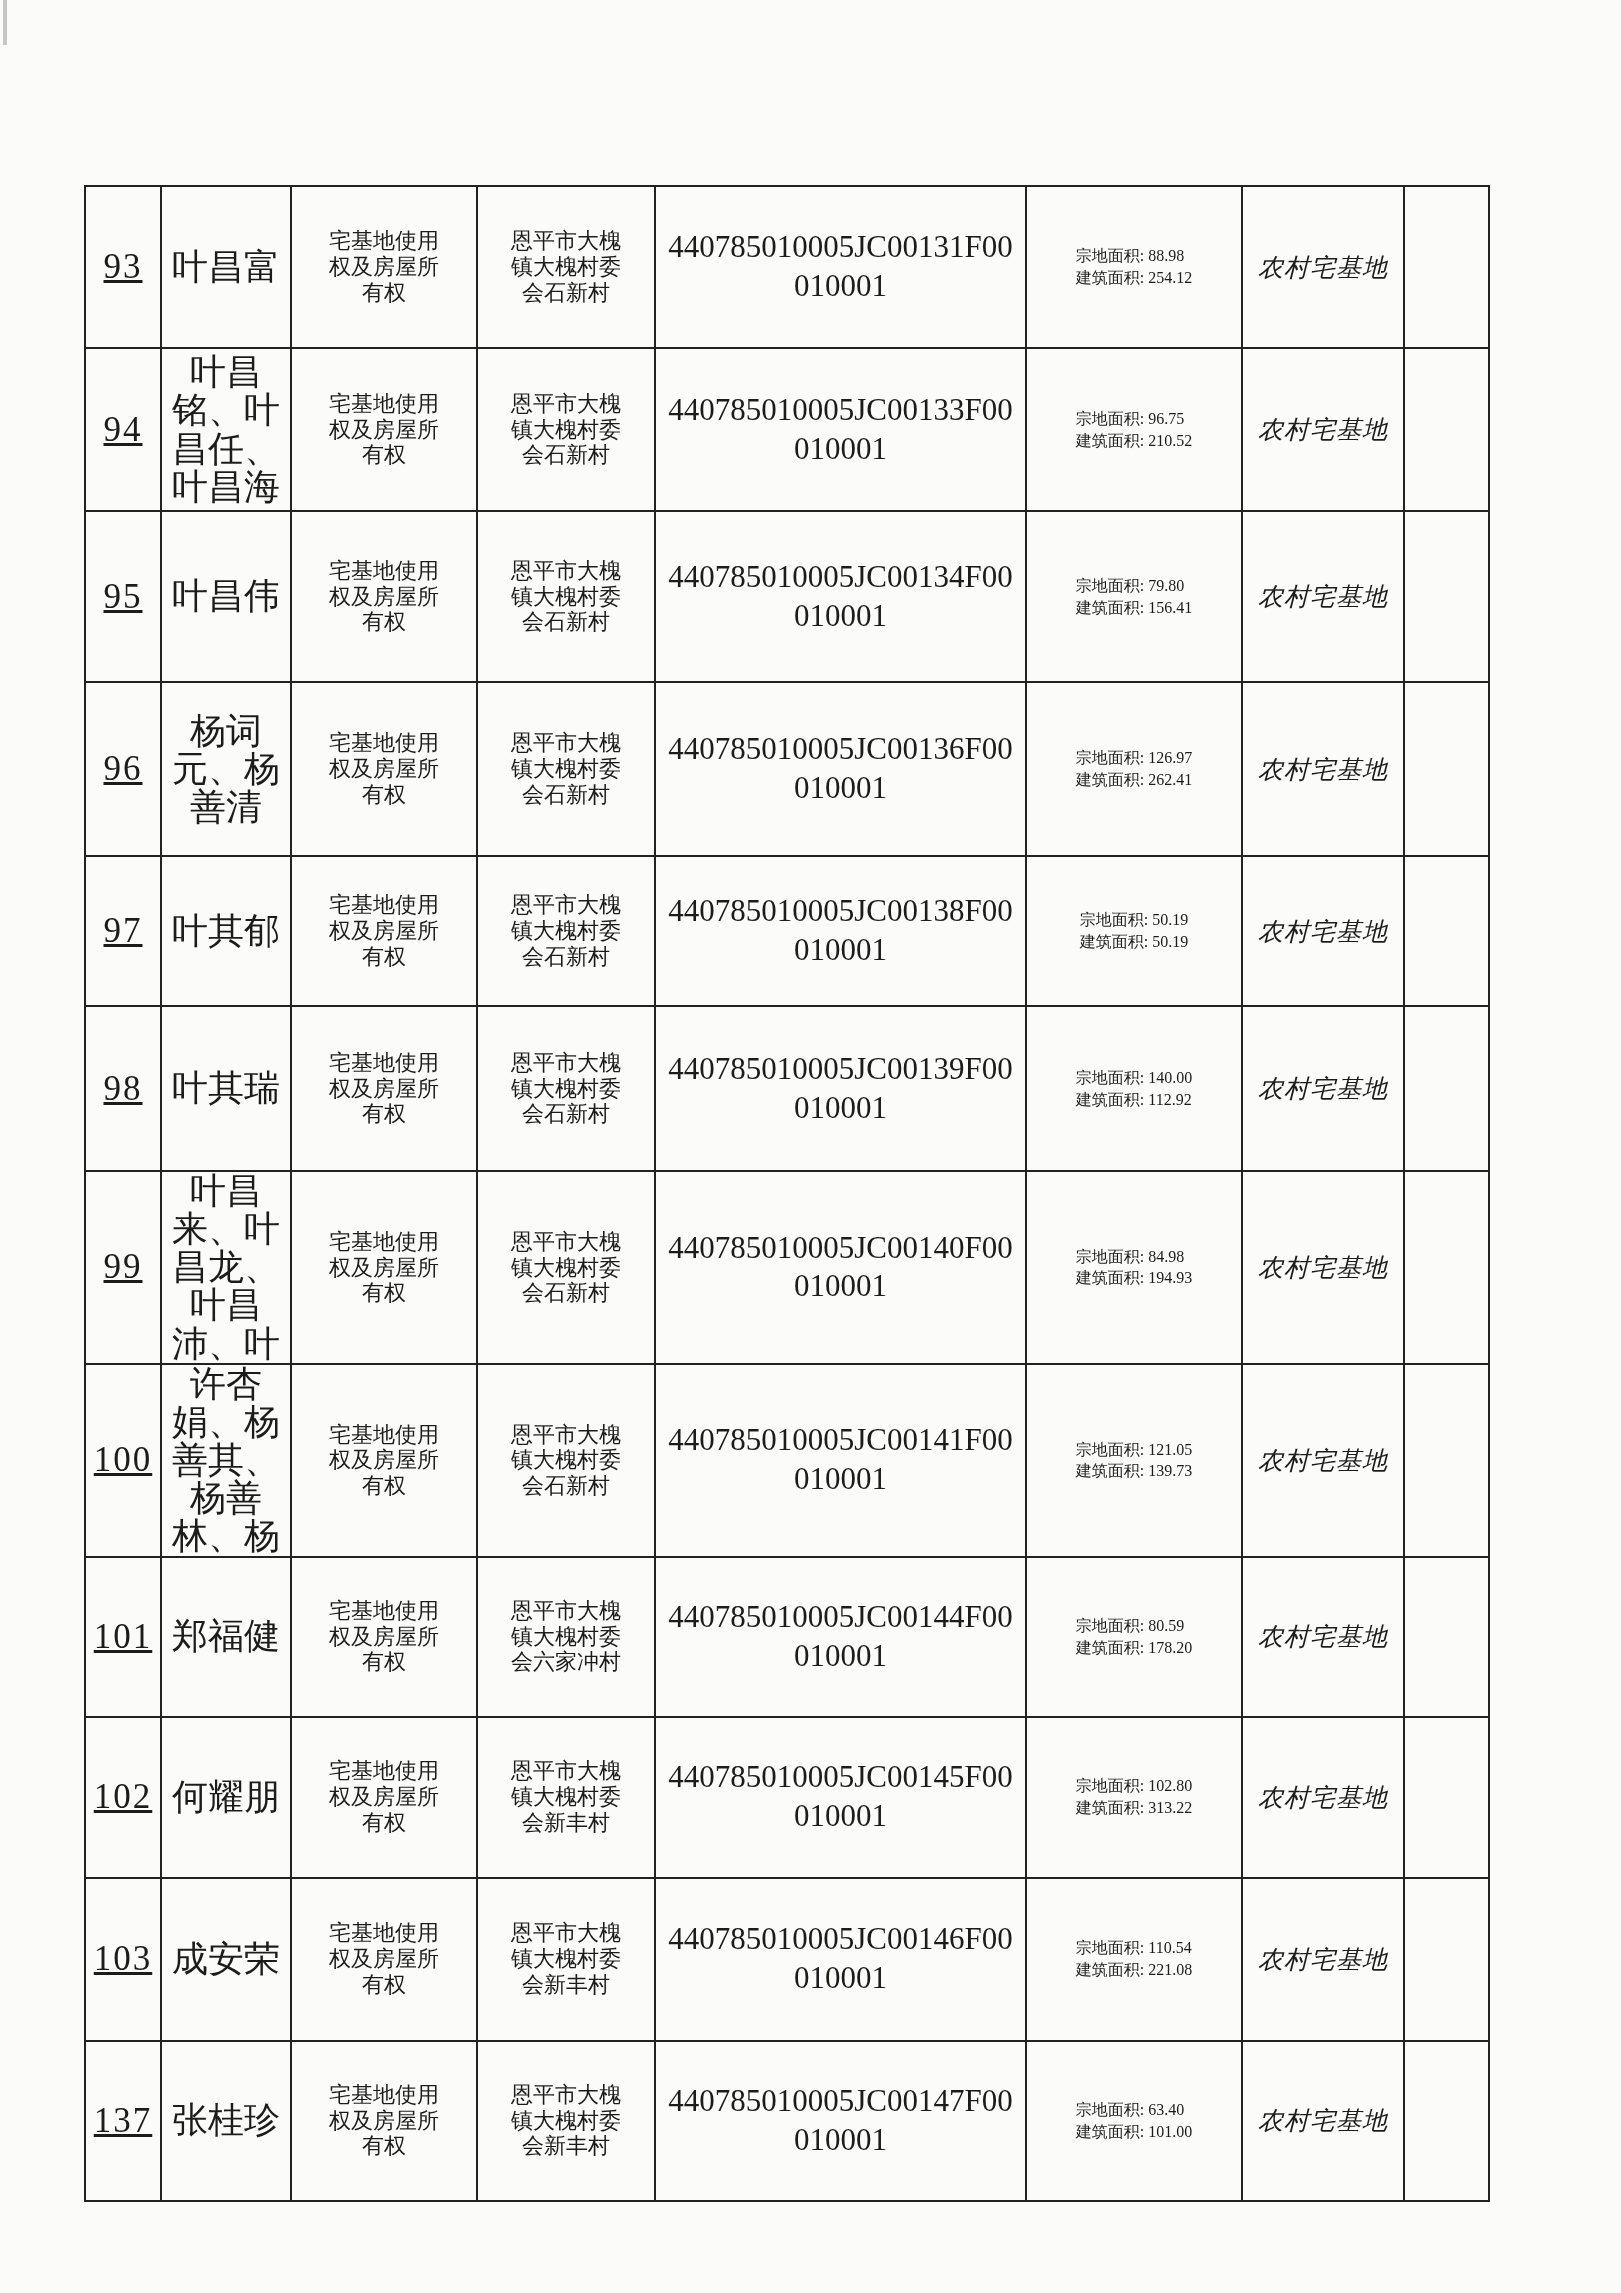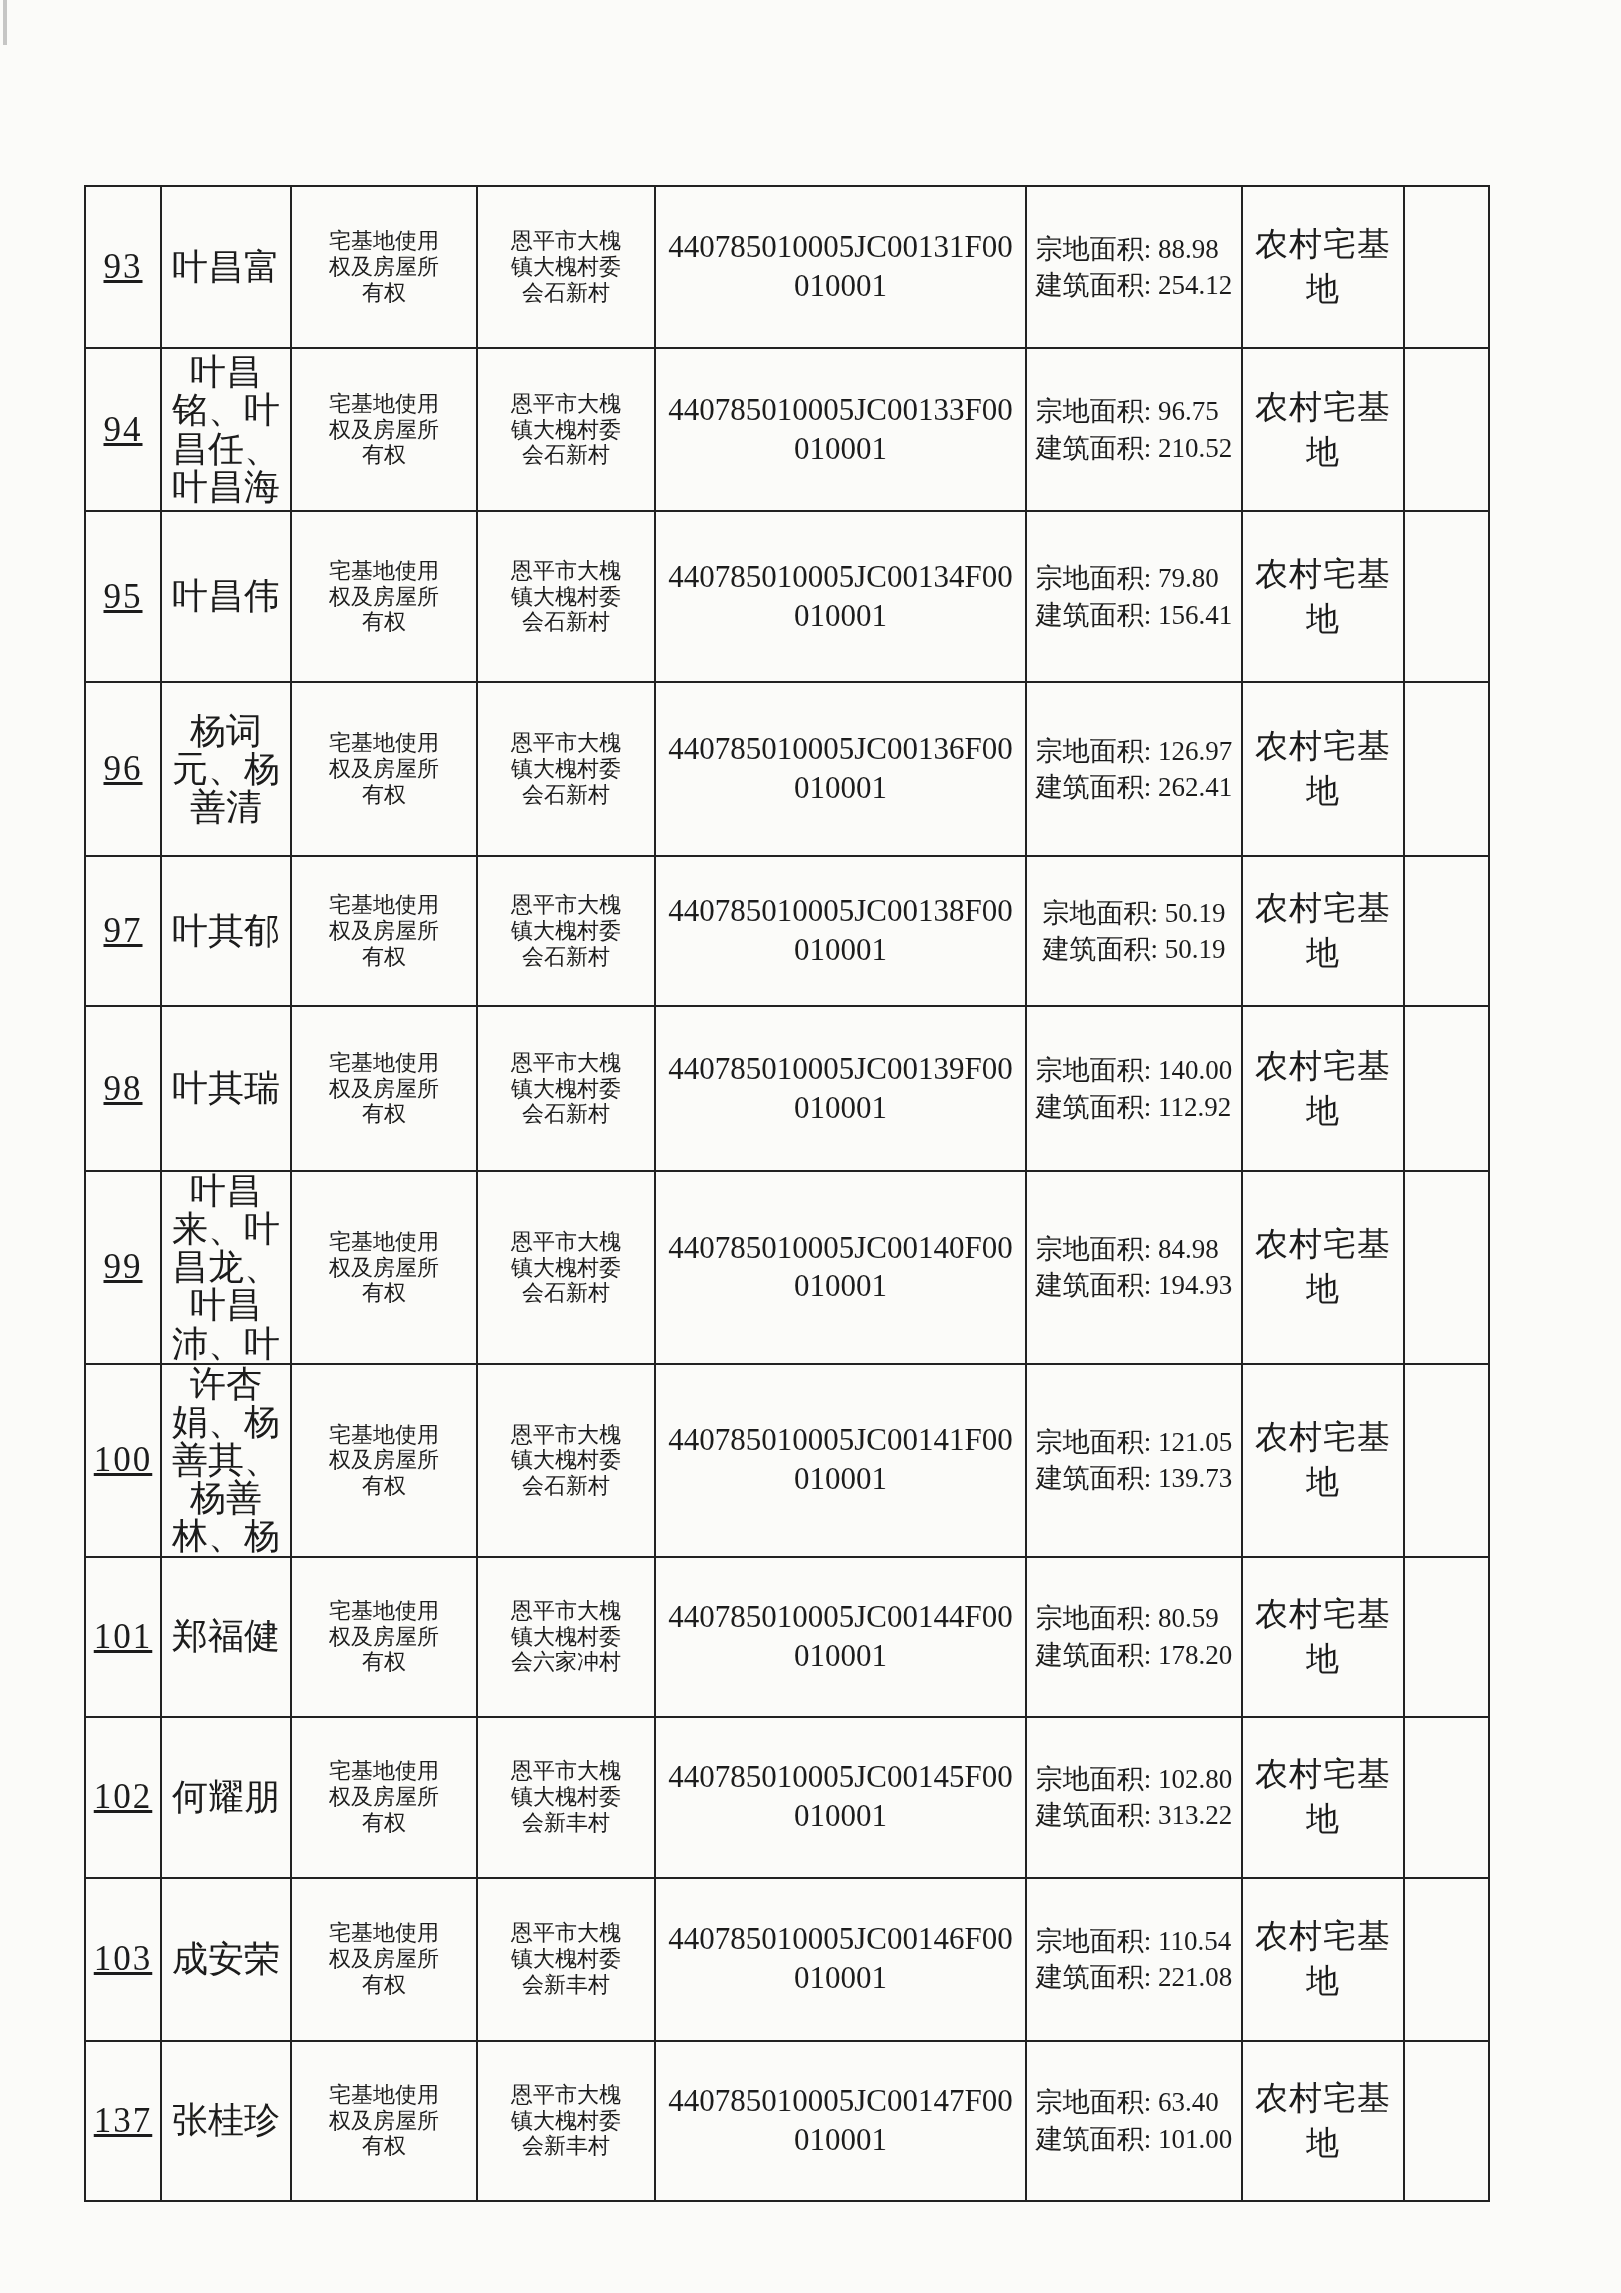--- a/index.html
+++ b/index.html
@@ -79,31 +79,32 @@
     white-space: pre-line;
   }
   .cell-id {
     font-size: 31px;
     line-height: 1.25;
     white-space: pre-line;
     letter-spacing: 0px;
     font-family: Liberation Serif, serif;
   }
   .cell-area {
-    font-size: 27px;
+    font-size: 16px;
     line-height: 1.35;
     margin-left: 40px;
   }
   .cell-area .area-block {
     display: inline-block;
     text-align: left;
   }
   .cell-type {
-    font-size: 33px;
+    font-size: 25px;
     letter-spacing: 1px;
+    font-style: italic;
   }
 </style>
 </head>
 <body>
 
 <div class="scan-artifact"></div>
 
 <table class="registry">
   <colgroup>
     <col class="c-no">

